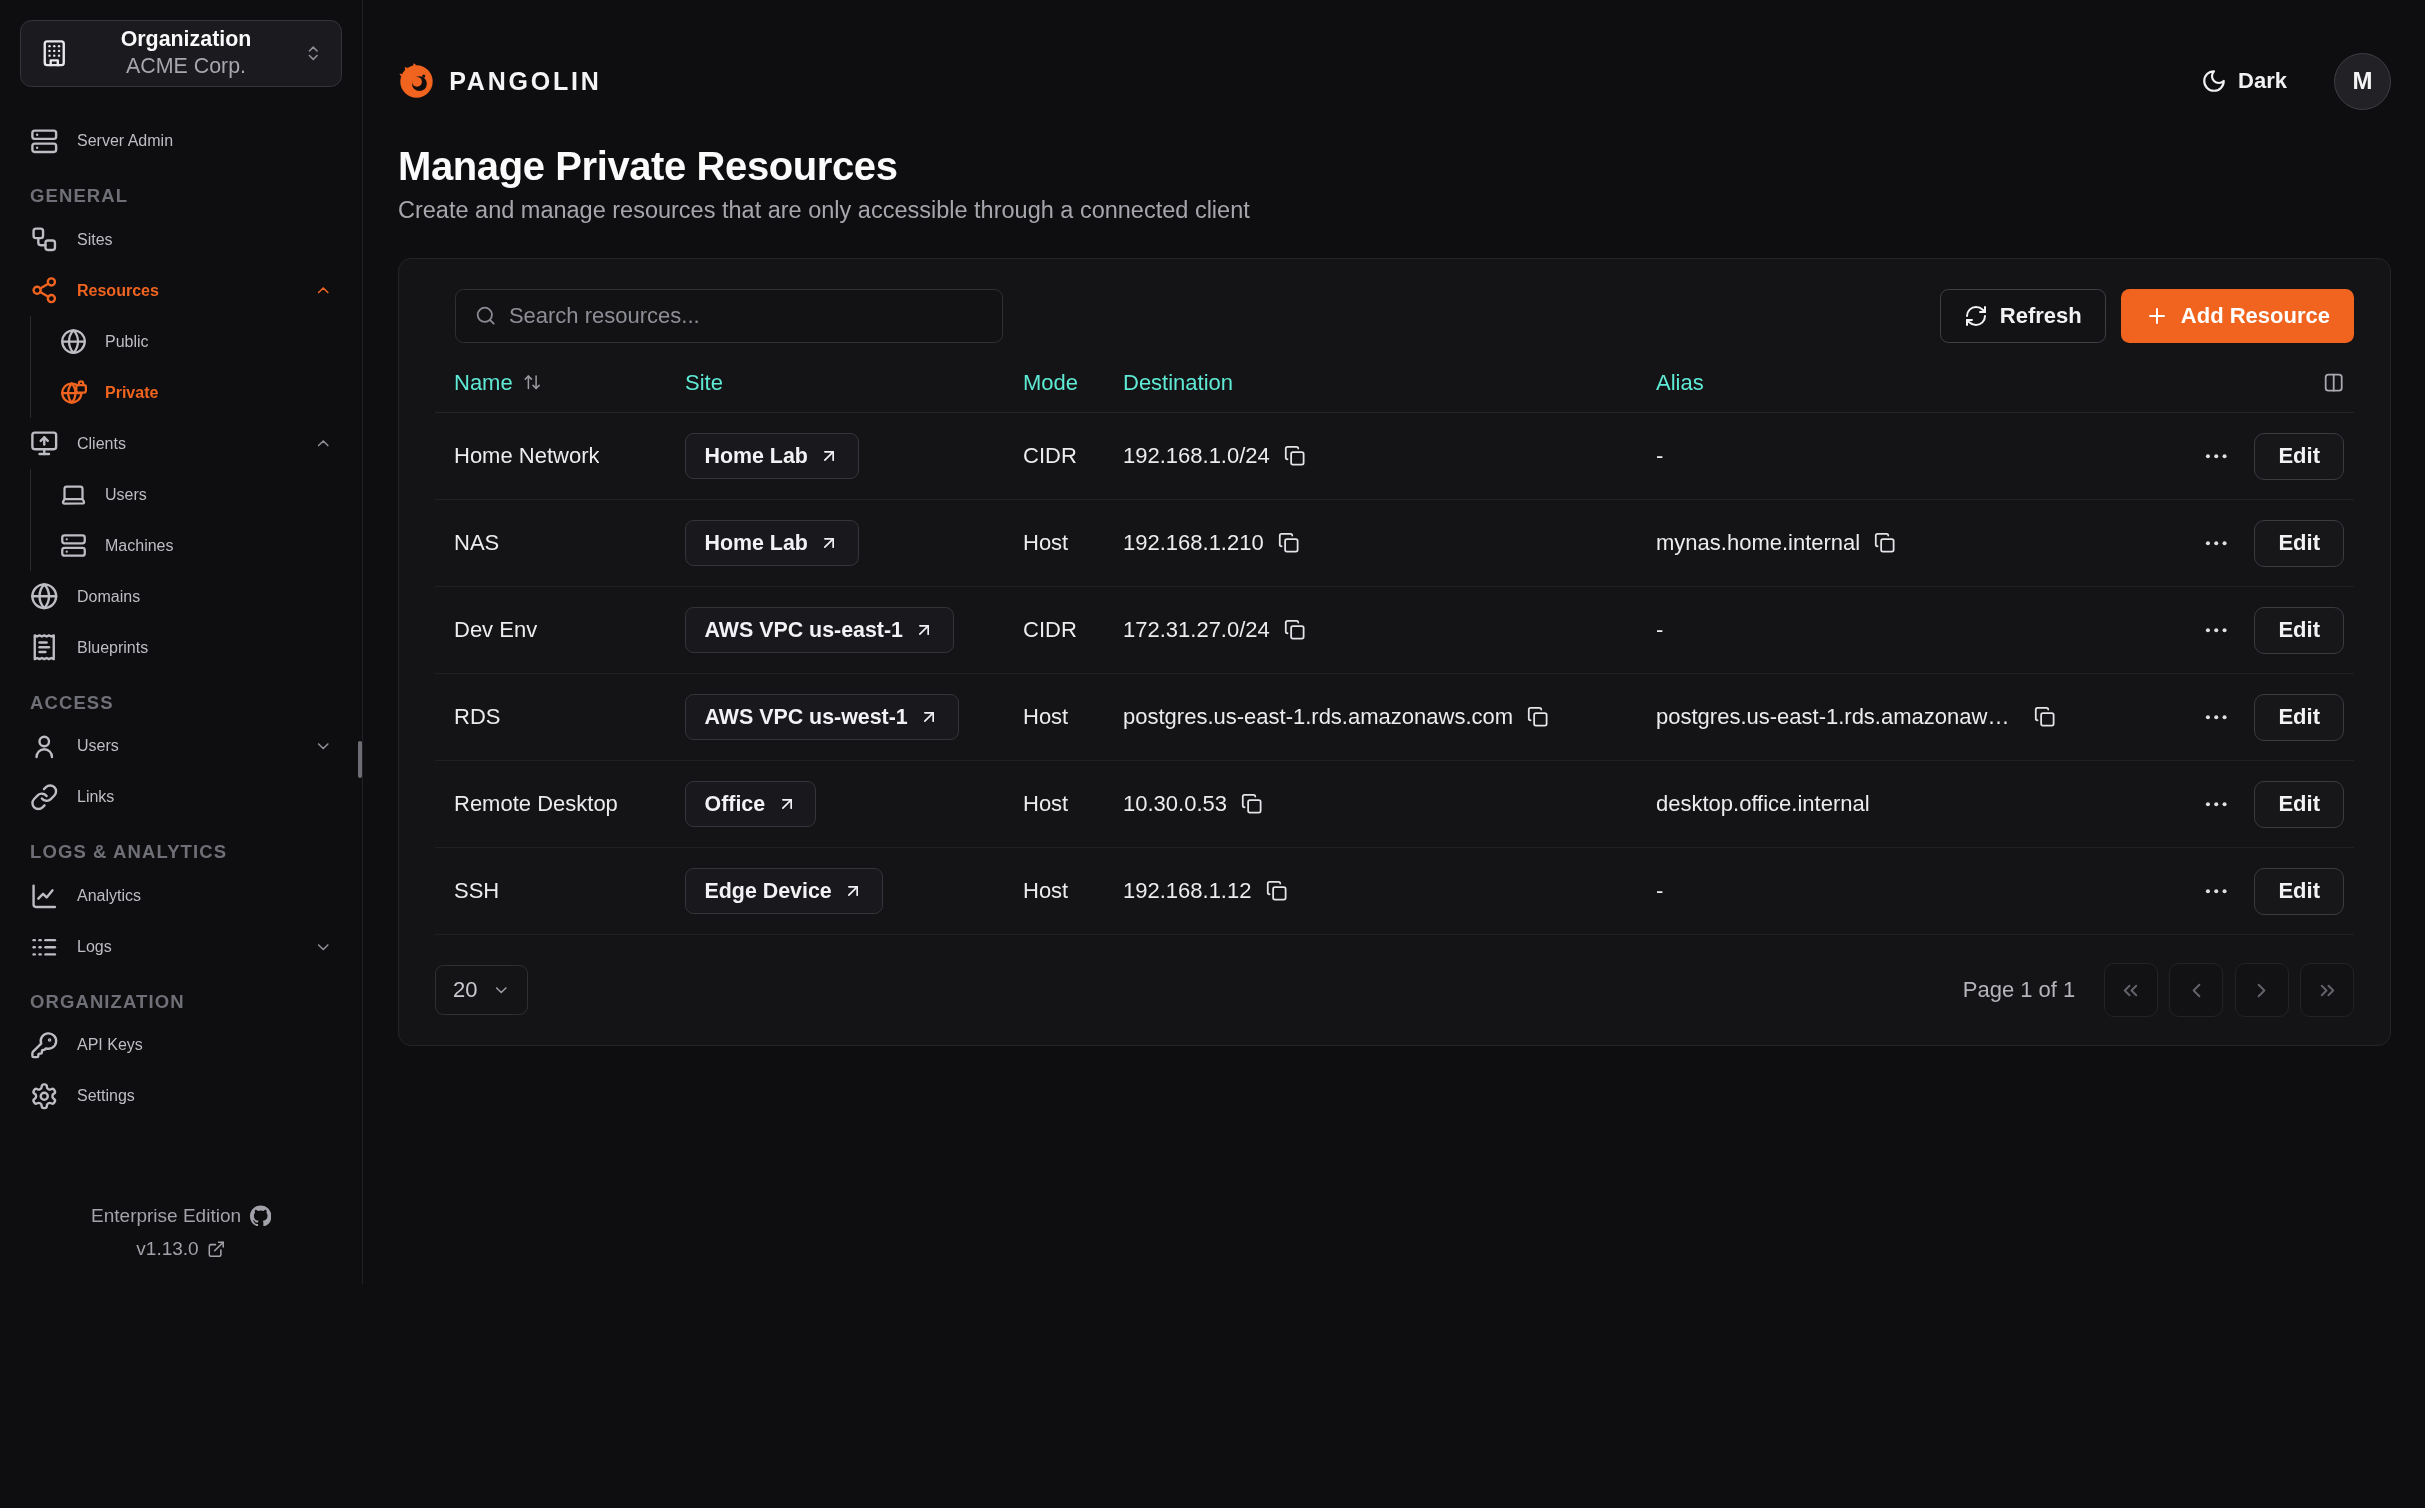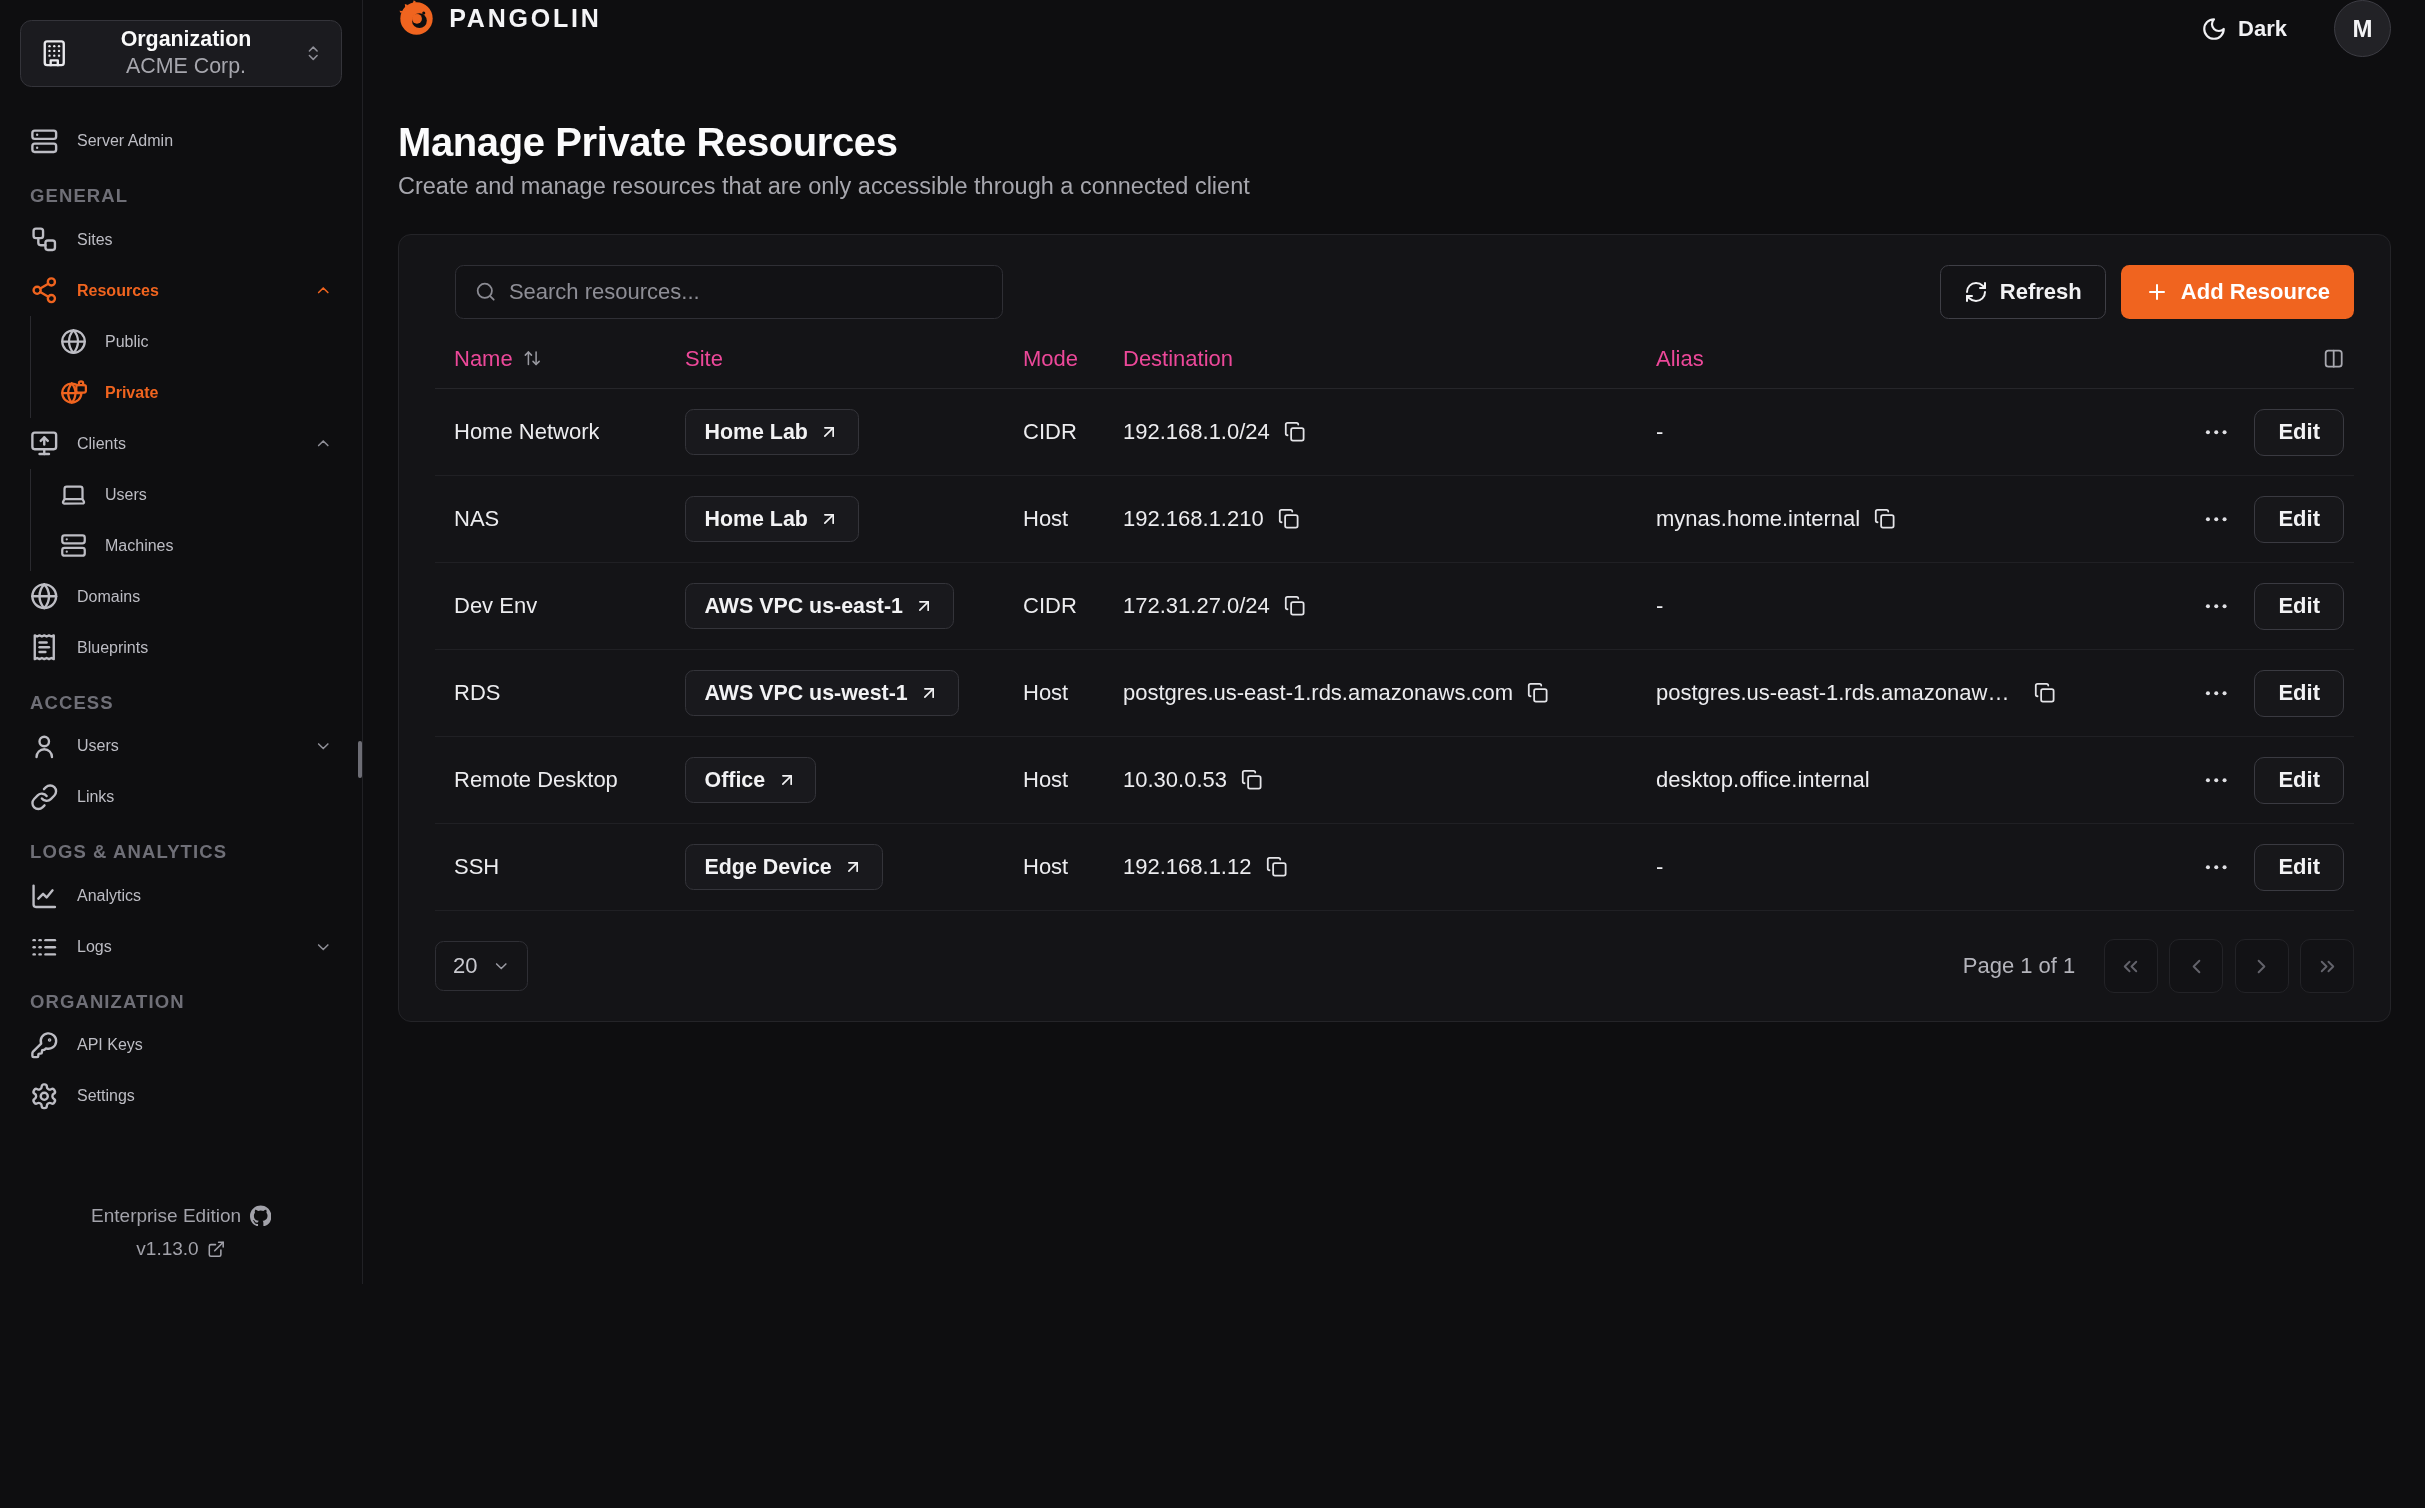--- a/index.html
+++ b/index.html
@@ -44,21 +44,21 @@
   .sub .nav-item{padding-left:28.5px;}
   .sub .nav-item .icon{width:27px;height:27px;}
 
   .sidebar-footer{position:absolute;left:0;right:0;bottom:24px;display:flex;flex-direction:column;align-items:center;gap:11.4px;color:#a2a2aa;font-size:19px;}
   .sidebar-footer .rowline{display:flex;align-items:center;gap:8.5px;text-align:right;}
   .gh{width:21.4px;height:21.4px;fill:currentColor;}
   .sb-thumb{position:absolute;right:0;top:741px;width:3.6px;height:37px;border-radius:2.1px;background:#6d6d75;}
 
   
   .main{flex:1;min-width:0;padding:0 35px;}
-  .main-header{height:114px;display:flex;align-items:flex-start;justify-content:space-between;}
+  .main-header{height:114px;display:flex;align-items:center;justify-content:space-between;margin-top:24px;}
   .brand{display:flex;align-items:center;gap:14.2px;}
   .logo-mark{width:37px;height:37px;}
   .brand-name{font-size:25px;font-weight:700;letter-spacing:2.8px;color:#f4f4f6;}
   .header-right{display:flex;align-items:center;gap:47px;}
   .theme-toggle{display:flex;align-items:center;gap:11.4px;color:#f1f1f4;font-weight:600;font-size:22px;}
   .theme-toggle .icon{width:26px;height:26px;}
   .avatar{width:57px;height:57px;border-radius:50%;background:#222226;border:1.4px solid #3d3d44;
     display:flex;align-items:center;justify-content:center;font-weight:700;font-size:24px;color:#f4f4f6;}
 
   .page-title{font-size:40px;font-weight:800;letter-spacing:-0.4px;color:#fbfbfc;margin-top:5.7px;}
@@ -70,21 +70,21 @@
     border:1.4px solid var(--border);border-radius:8.5px;background:#121215;color:var(--muted);}
   .search input{flex:1;background:transparent;border:none;outline:none;color:var(--txt);font:inherit;font-size:22px;}
   .search input::placeholder{color:#8e8e96;}
   .toolbar-right{display:flex;align-items:center;gap:15.7px;}
   .btn{display:inline-flex;align-items:center;justify-content:center;gap:11.4px;height:54px;border-radius:8.5px;font-weight:600;font-size:22px;}
   .btn-outline{padding:0 23px;border:1.4px solid #3f3f46;background:#131316;color:#f2f2f4;}
   .btn-accent{padding:0 24px;background:var(--accent);color:#fff;}
   .btn .icon{width:24px;height:24px;}
 
   .thead,.trow{display:grid;grid-template-columns:231px 338px 100px 533px 1fr 299px;align-items:center;padding-left:19px;}
-  .thead{height:60px;color:#ec4899;border-bottom:1.4px solid var(--line2);margin-top:10px;}
+  .thead{height:60px;color:#5eead4;border-bottom:1.4px solid var(--line2);margin-top:10px;}
   .th{display:flex;align-items:center;gap:10px;}
   .th .icon{color:#98989f;}
   .th-actions{display:flex;justify-content:flex-end;padding-right:10px;color:#a9a9b0;}
   .trow{height:87px;border-bottom:1.4px solid #202024;}
   .cell{display:flex;align-items:center;min-width:0;}
   .cell .val{white-space:nowrap;overflow:hidden;text-overflow:ellipsis;}
   .chip{display:inline-flex;align-items:center;gap:11.4px;height:46px;padding:0 18.5px;border:1.4px solid #34343a;
     border-radius:8.5px;background:var(--chipbg);font-weight:700;font-size:21.4px;color:#f2f2f4;}
   .chip .icon{width:20px;height:20px;}
   .copy-btn{display:inline-flex;margin-left:14.2px;color:#e4e4e8;}

